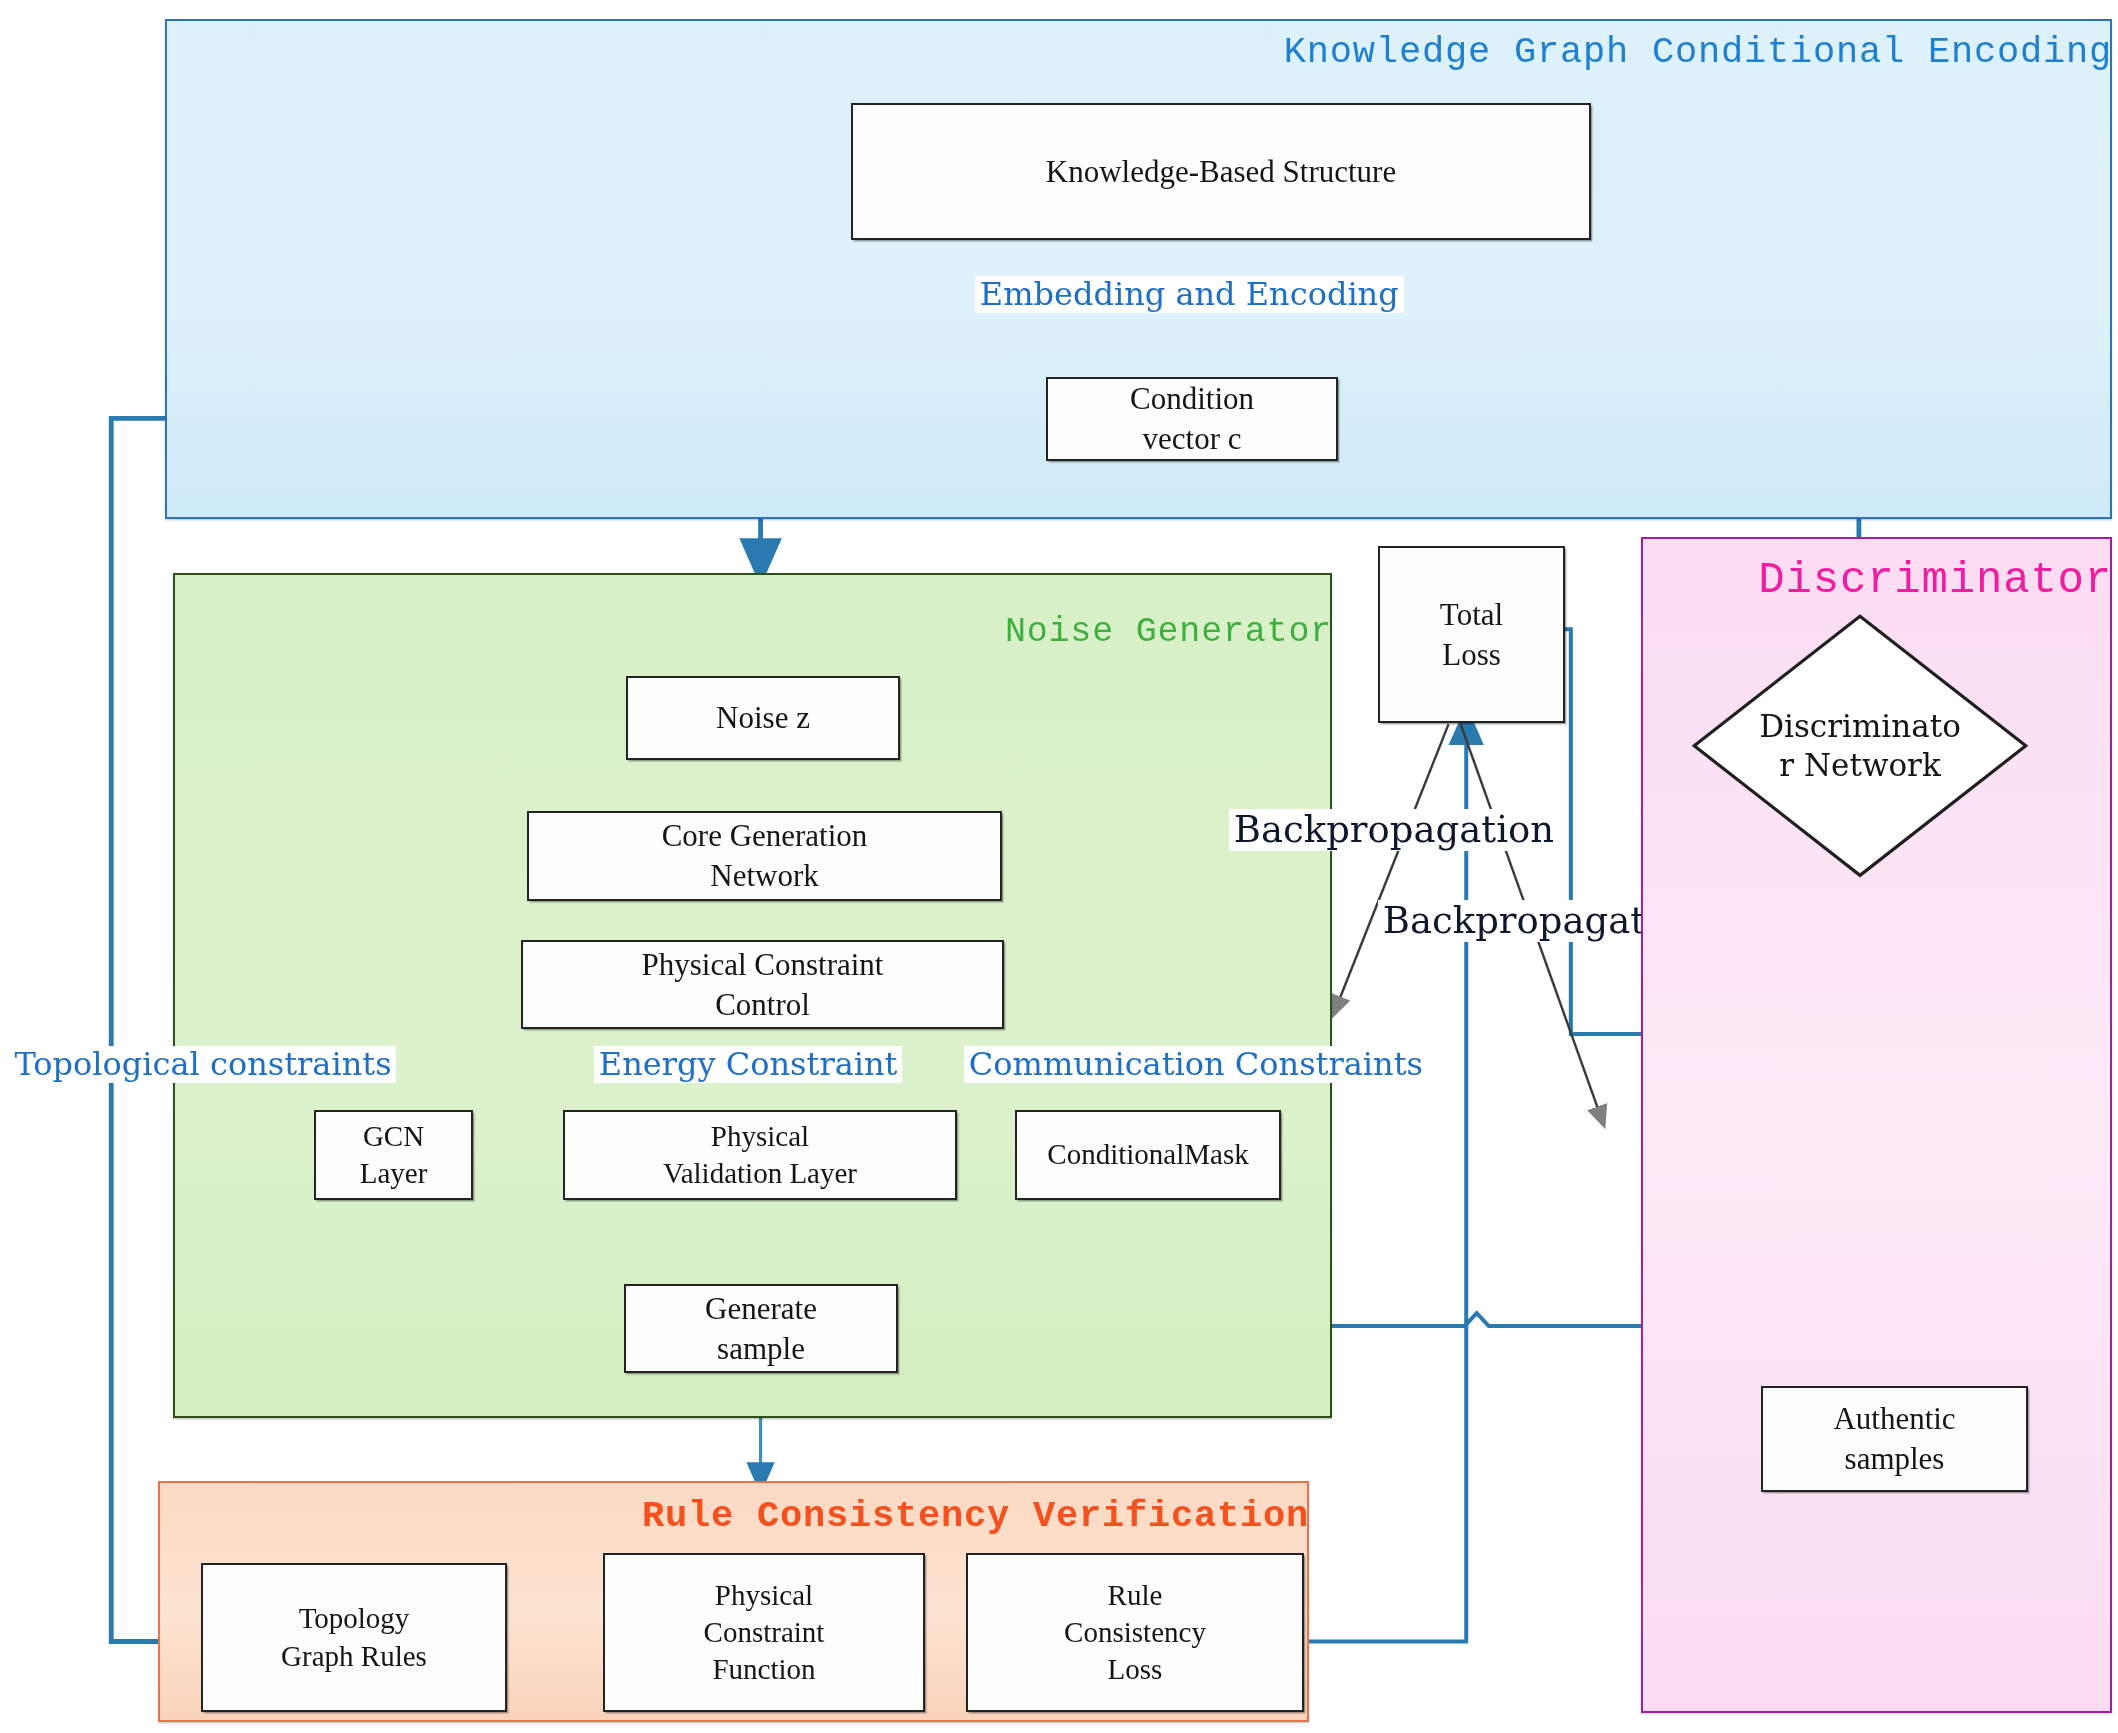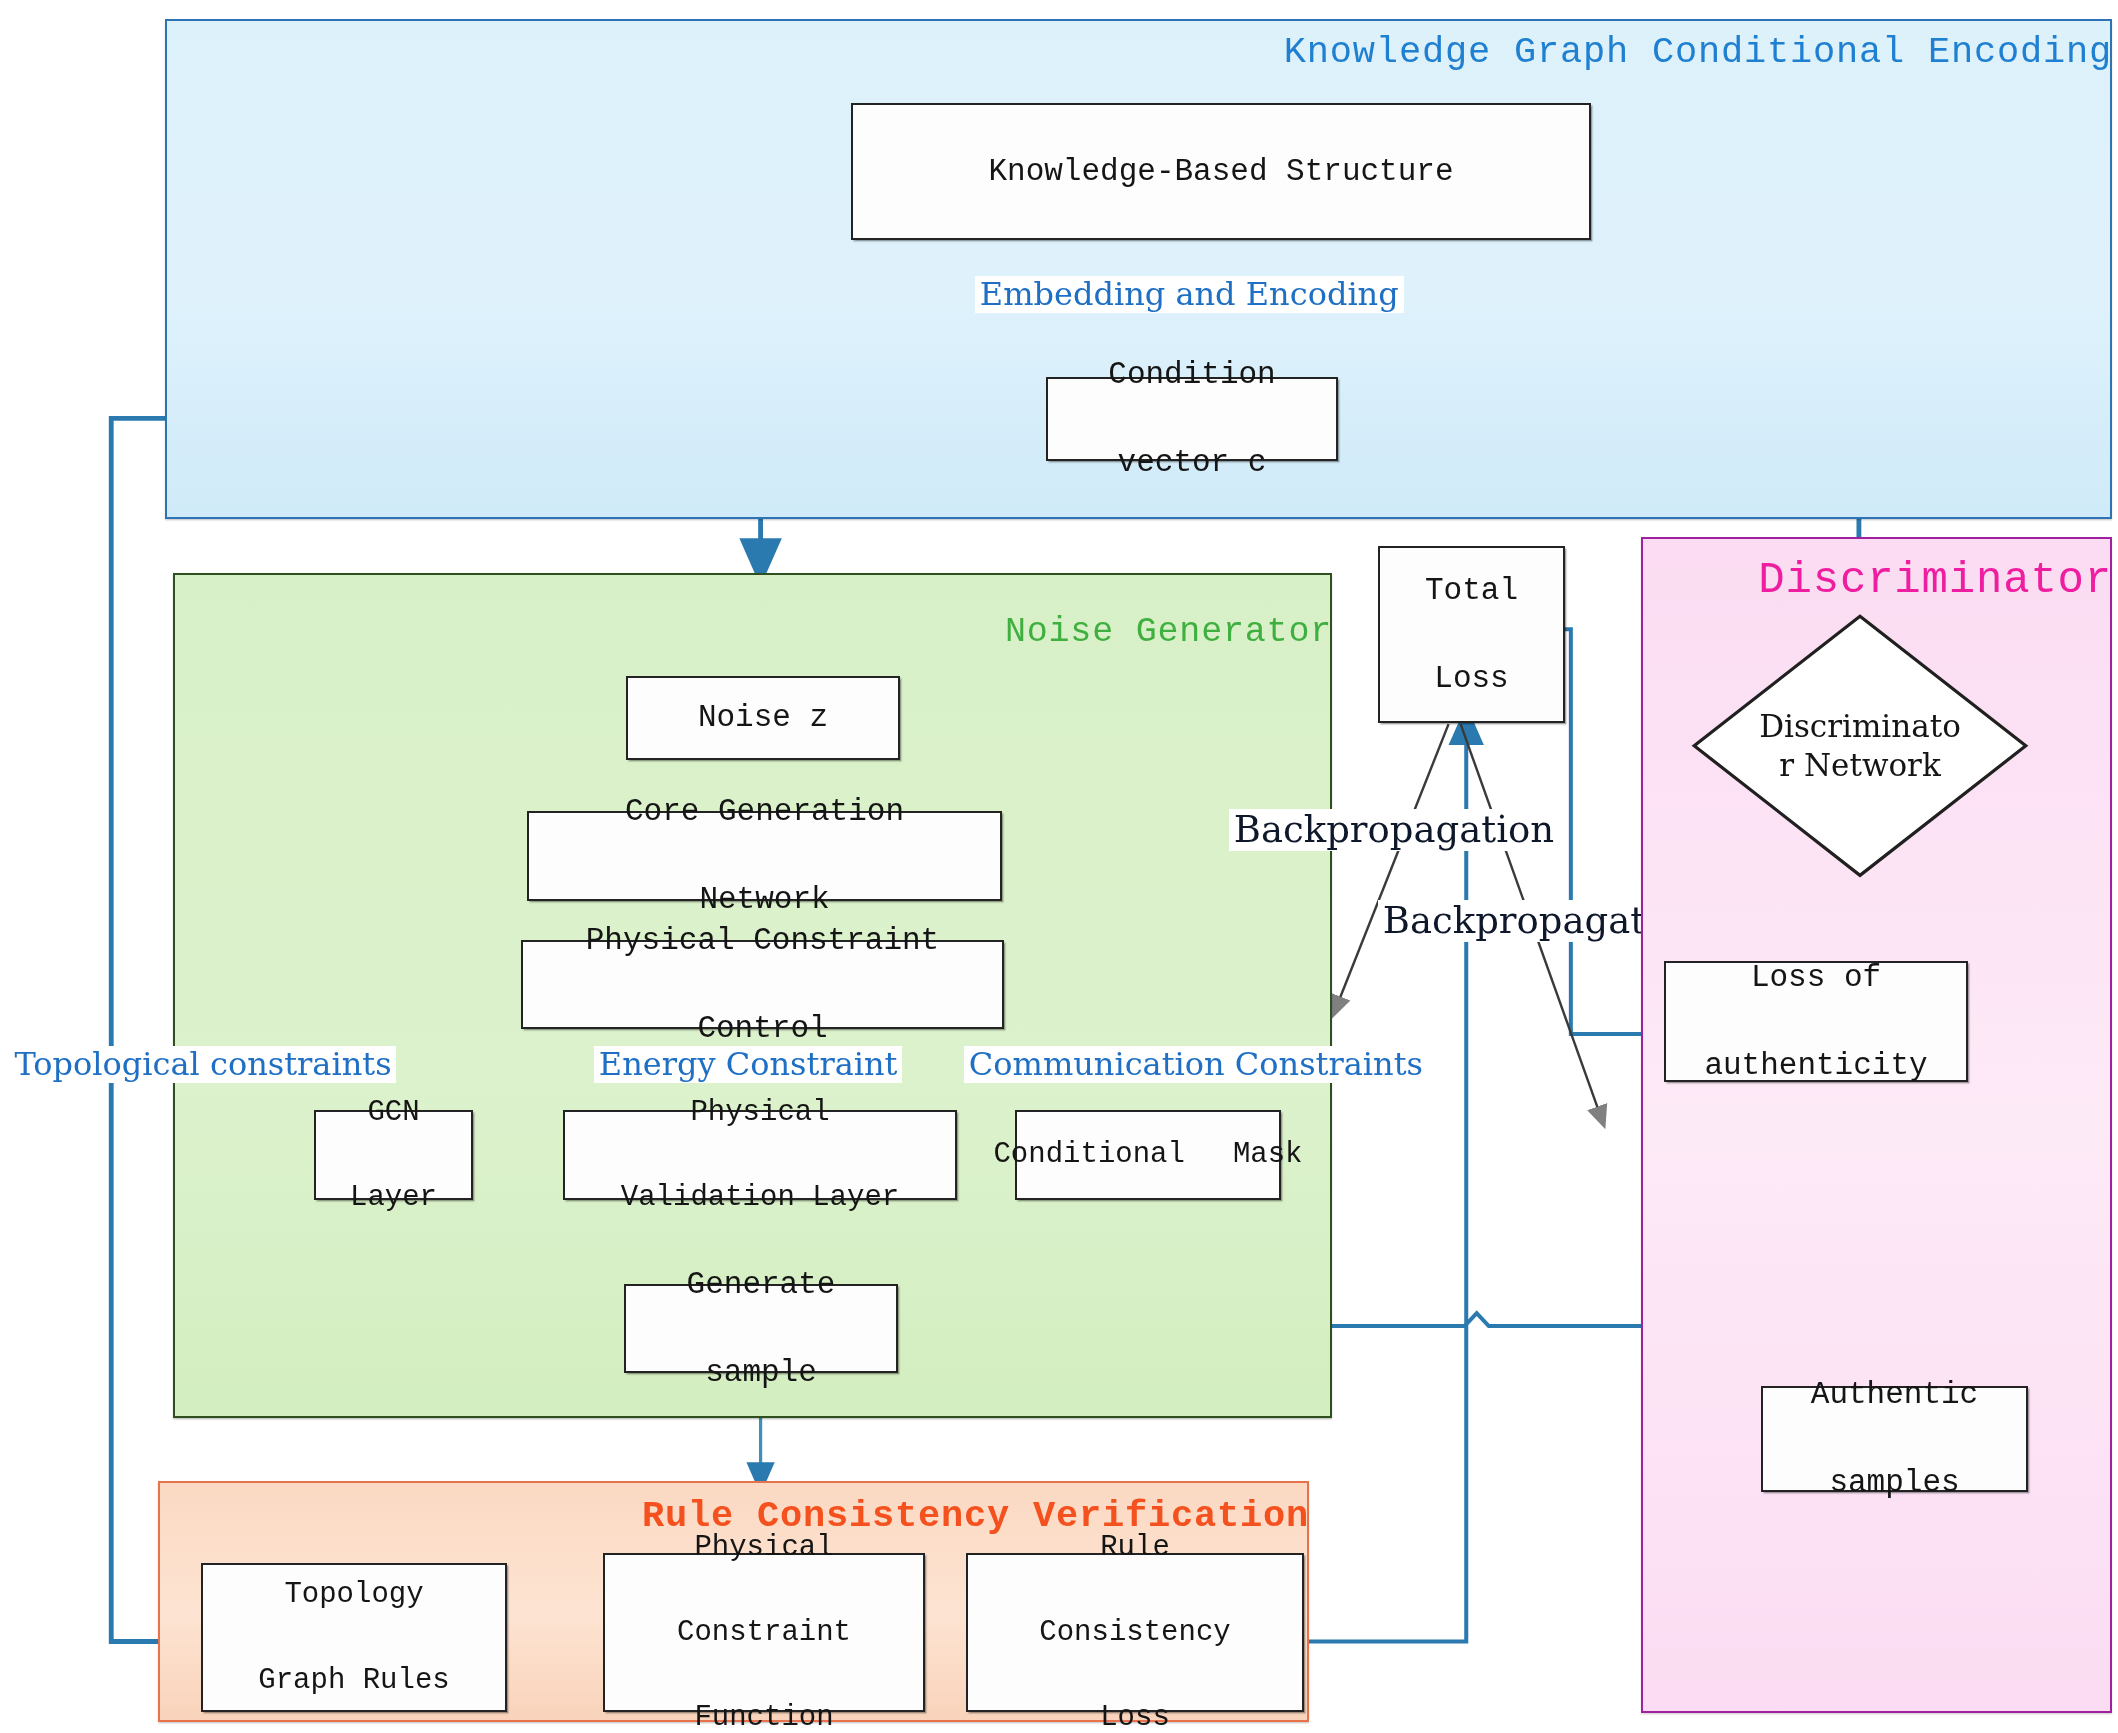--- a/index.html
+++ b/index.html
@@ -38,24 +38,23 @@
   .title-gen{color:#3fb03f;font-size:35px;letter-spacing:0.8px;}
   .title-disc{color:#ef1ea0;font-size:44px;letter-spacing:0.8px;}
   .title-rule{color:#f4511e;font-size:37px;font-weight:bold;letter-spacing:0.8px;}
 
   
   .box{
     position:absolute;box-sizing:border-box;background:#fdfdfd;
     border:2.4px solid #232323;
     display:flex;align-items:center;justify-content:center;
     text-align:center;line-height:1.28;
-    color:#151515;font-family:Liberation Mono, monospace;
+    color:#151515;font-family:Liberation Serif, serif;
     box-shadow:1.6px 2.4px 1.6px rgba(0,0,0,.35);
     padding:1.6px 3.2px;
-    gap:48px;
   }
   .box-sm{font-size:29px;}
   .box-md{font-size:31px;}
 
   
   .diamond-wrap{position:absolute;}
   .diamond-shape{position:absolute;inset:0;}
   .diamond-label{
     position:absolute;inset:0;display:flex;align-items:center;justify-content:center;
     text-align:center;font-size:31px;color:#151515;line-height:1.25;
@@ -217,24 +216,20 @@
   <div class="diamond-wrap" style="left:1691px;top:613px;width:338px;height:266px;">
     <svg class="diamond-shape" viewBox="0 0 420 330" preserveAspectRatio="none">
       <polygon points="210,4 416,165 210,326 4,165" fill="#ffffff" stroke="#202020" stroke-width="4"></polygon>
     </svg>
     <div class="diamond-label" style="flex-direction:column;">
       <span>Discriminato</span>
       <span>r Network</span>
     </div>
   </div>
 
-  <div class="box box-md" style="left:1664px;top:961px;width:304px;height:121px;flex-direction:column;">
-    <span>Loss of</span>
-    <span>authenticity</span>
-  </div>
 
   <div class="box box-md" style="left:1761px;top:1386px;width:267px;height:106px;flex-direction:column;">
     <span>Authentic</span>
     <span>samples</span>
   </div>
 
   <div class="panel panel-rule" style="left:158px;top:1481px;width:1151px;height:241px;"></div>
   <div class="panel-title title-rule" style="left:158px;top:1495px;width:1151px;">Rule Consistency Verification</div>
 
   <div class="box box-sm" style="left:201px;top:1563px;width:306px;height:149px;flex-direction:column;">

